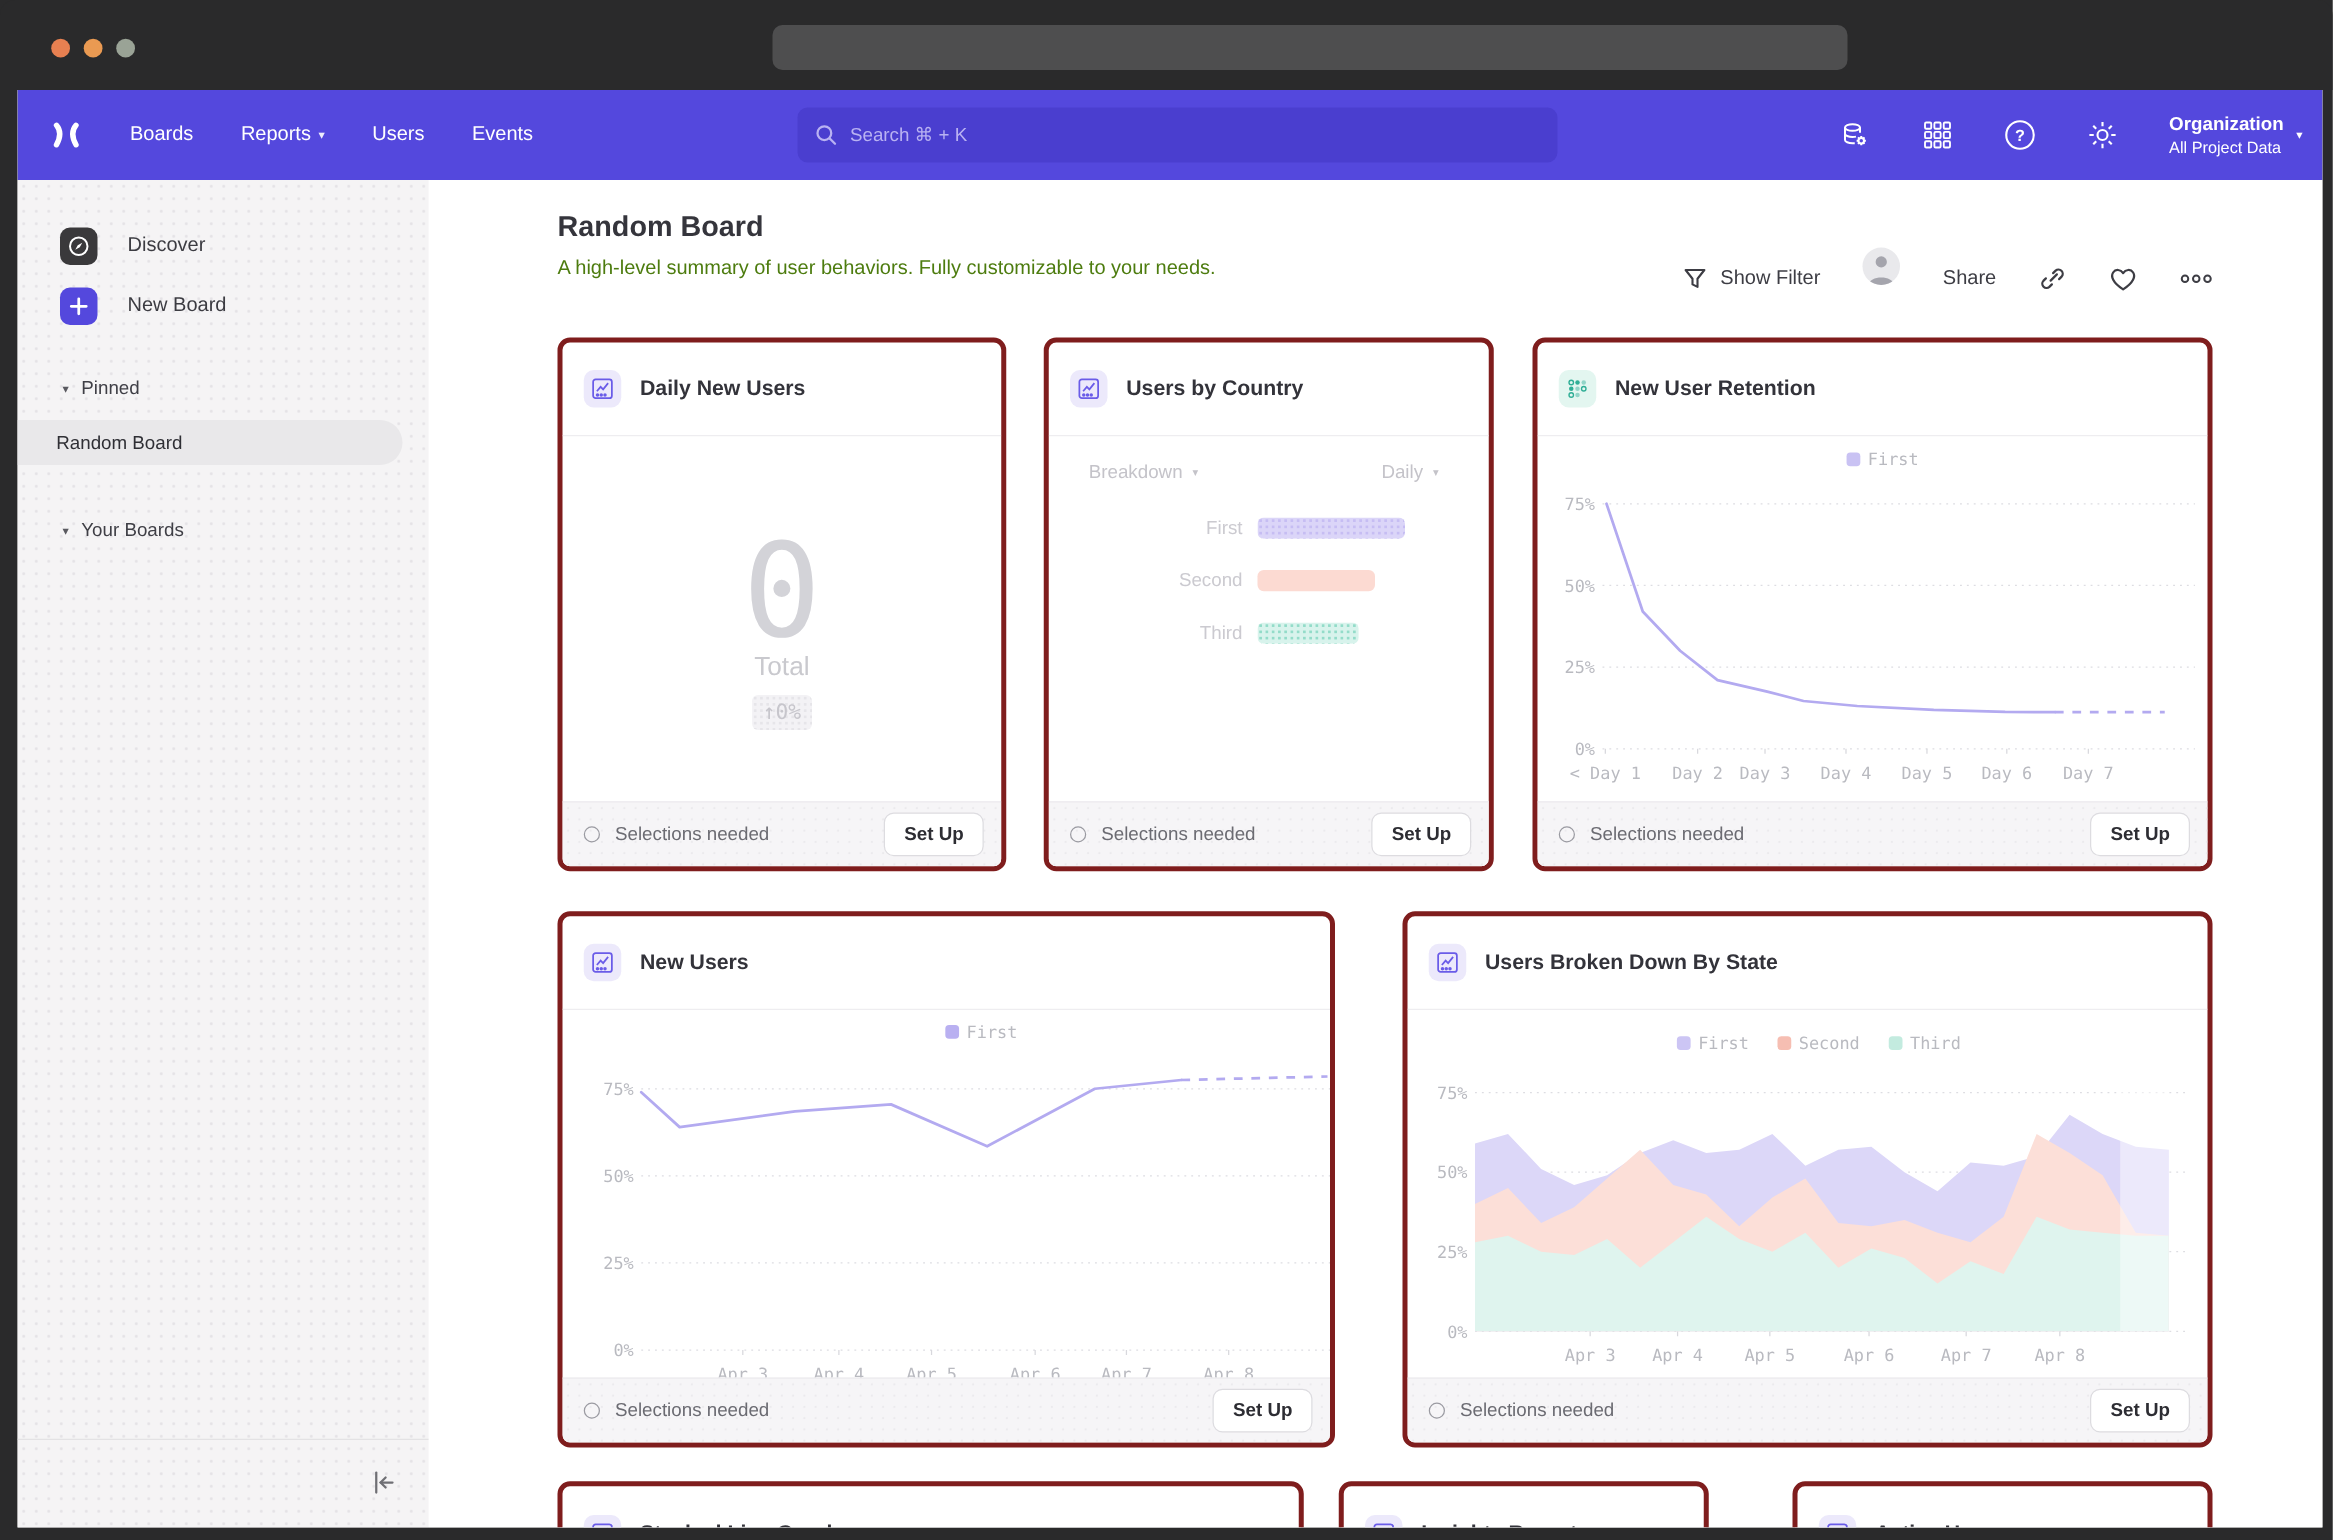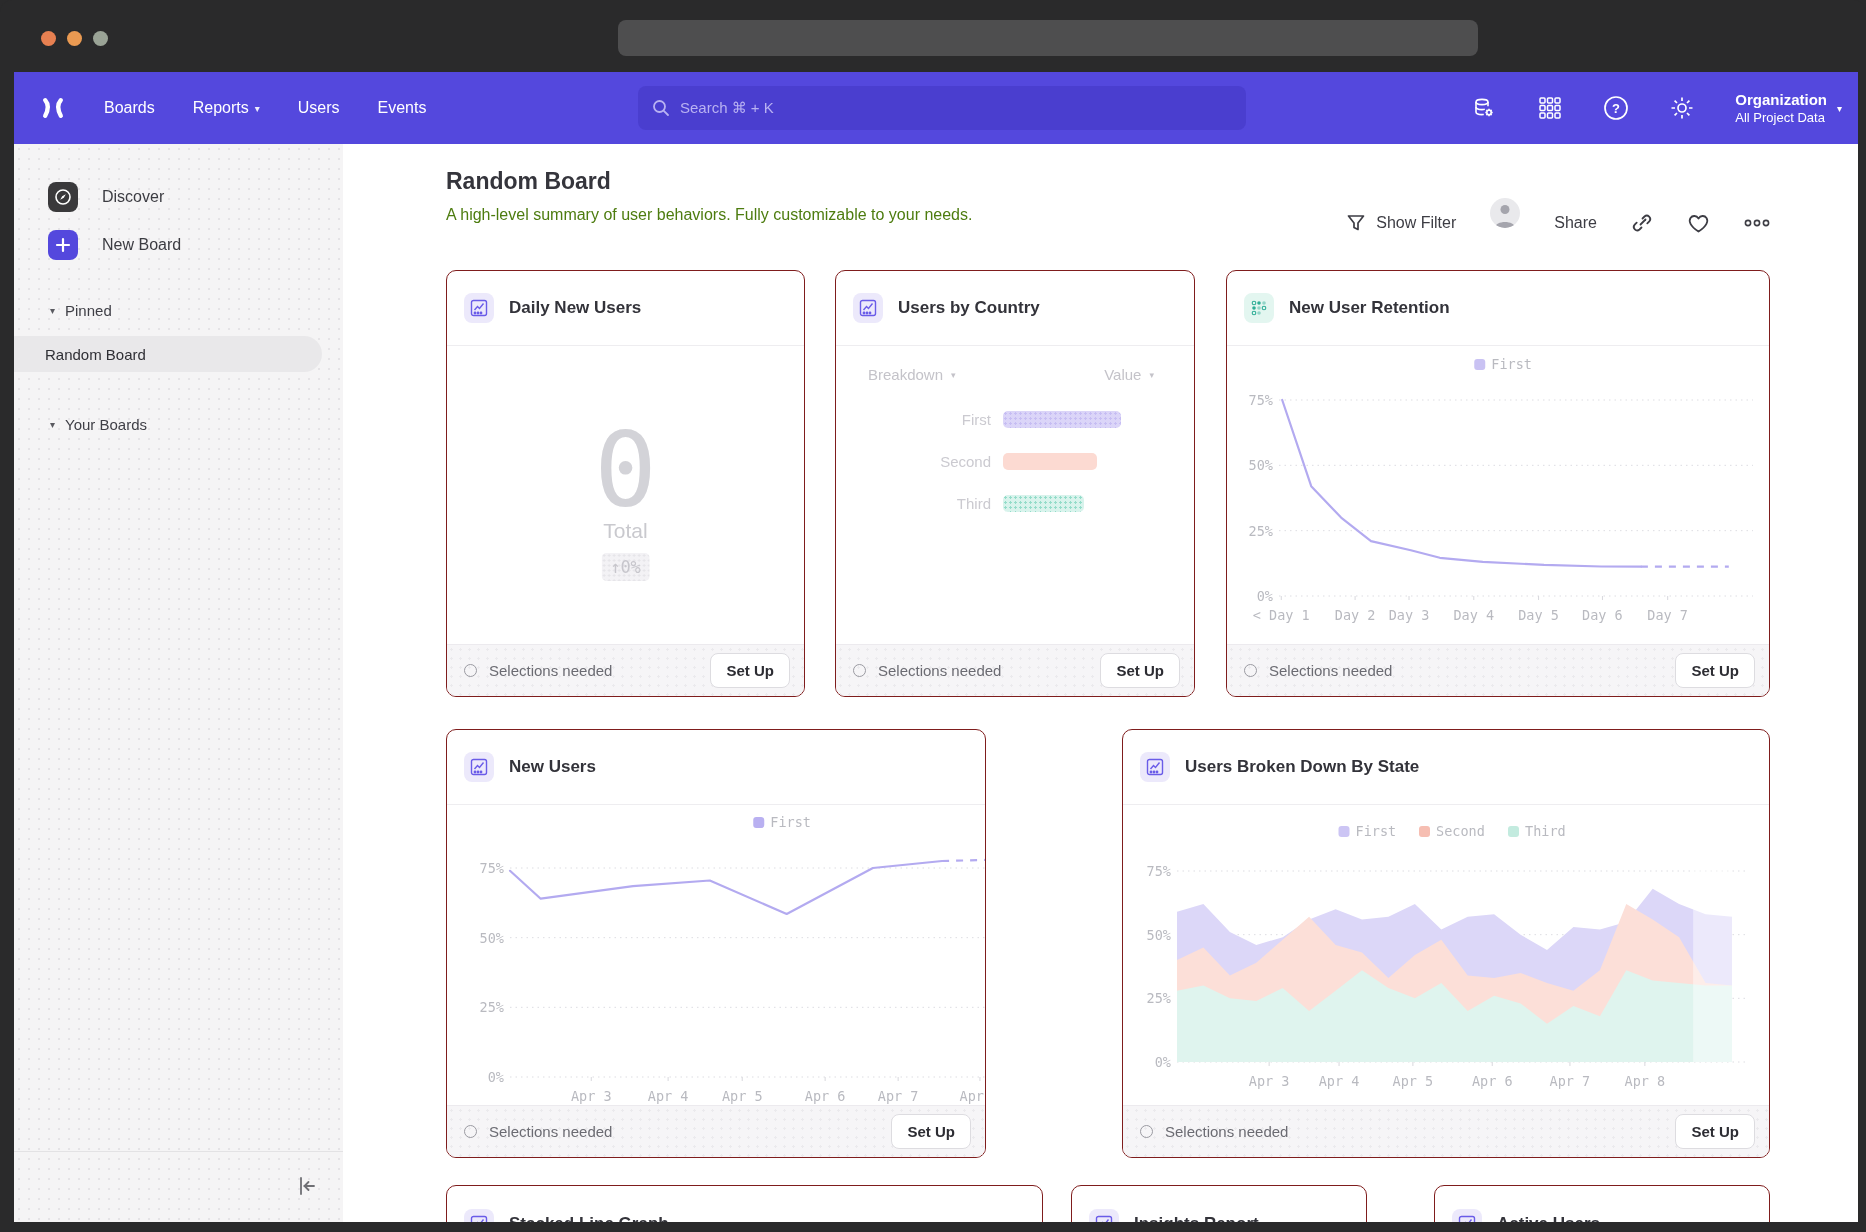--- a/index.html
+++ b/index.html
@@ -49,21 +49,21 @@
     font-size:20px; cursor:pointer; display:flex; align-items:center; justify-content:center; }
 
   
   .main { position:relative; flex:1; background:#fff; overflow:hidden; }
   .board-title { position:absolute; left:103px; top:24px; font-size:23px; font-weight:bold; color:#35353c; }
   .board-sub { position:absolute; left:103px; top:62px; font-size:16px; color:#4d7c0f; }
   .actions { position:absolute; top:48px; right:88px; display:flex; align-items:center; gap:34px; color:#3d3d44; }
   .act { display:flex; align-items:center; gap:10px; font-size:16px; cursor:pointer;margin-top:20px; }
   .avatar { width:30px; height:30px; border-radius:50%; background:#e9e9ec; overflow:hidden; position:relative; cursor:pointer; }
 
-  .card { position:absolute; background:#fff; border:1px solid #7f1d1d; border-radius:10px; overflow:hidden; }
+  .card { position:absolute; background:#fff; border:4px solid #7f1d1d; border-radius:10px; overflow:hidden; }
   .card-head { height:75px; display:flex; align-items:center; padding-left:17px; gap:15px;
     border-bottom:1px solid #eeedf0; }
   .card-ic { width:30px; height:30px; border-radius:8px; background:#ece9fb;
     display:flex; align-items:center; justify-content:center; }
   .card-ic.mint { background:#e3f6f0; }
   .card-title { font-size:17px; font-weight:bold; color:#33333a; }
   .card-foot { position:absolute; left:0; right:0; bottom:0; height:52px; background:#f6f5f7;
     background-image:radial-gradient(circle, #ebeaed 1px, transparent 1.2px); background-size:9px 9px;
     border-top:1px solid #eceaee; display:flex; align-items:center; padding:0 14px 0 17px; gap:12px; }
   .foot-circle { width:13px; height:13px; border:1.5px solid #9b9ba2; border-radius:50%; flex:0 0 13px; }
@@ -307,21 +307,21 @@
             </svg>
           </span>
           <span class="card-title">Users by Country</span>
         </div>
         <div class="bk-head">
           <span class="bk-dd">
             <span>Breakdown</span>
             <span style="font-size:9px">▾</span>
           </span>
           <span class="bk-dd">
-            <span>Value</span>
+            <span>Daily</span>
             <span style="font-size:9px">▾</span>
           </span>
         </div>
         <div id="bk-rows">
             <div class="bk-row" style="top: 140px;">
               <span class="bk-label">First</span>
               <span class="bk-bar" style="width: 118px; background: radial-gradient(circle, rgb(198, 189, 243) 1px, transparent 1.2px) 0% 0% / 5px 5px rgb(219, 213, 248);"></span>
             </div>
             <div class="bk-row" style="top: 182px;">
               <span class="bk-label">Second</span>
@@ -385,21 +385,21 @@
             <rect x="247.25" y="13" width="11" height="11" rx="3" fill="#c9c2f3"></rect>
             <text x="264.25" y="23">First</text>
           </svg>
         <div class="card-foot">
           <span class="foot-circle"></span>
           <span class="foot-text">Selections needed</span>
           <button class="setup-btn">Set Up</button>
         </div>
       </div>
 
-      <div class="card" style="left:103px; top:585px; width:540px; height:429px">
+      <div class="card" style="left:103px; top:585px; width:622px; height:429px">
         <div class="card-head">
           <span class="card-ic">
             <svg width="18" height="18" viewBox="0 0 18 18" fill="none" stroke="#6a5ce8" stroke-width="1.4">
               <rect x="1.5" y="1.5" width="15" height="15" rx="2"></rect>
               <path d="M4.5 11 L7.5 7.5 L9.5 9.5 L13.5 4.5"></path>
               <circle cx="5" cy="14" r="0.7" fill="#6a5ce8"></circle>
                 <circle cx="8" cy="14" r="0.7" fill="#6a5ce8"></circle>
                 <circle cx="11" cy="14" r="0.7" fill="#6a5ce8"></circle>
             </svg>
           </span>

